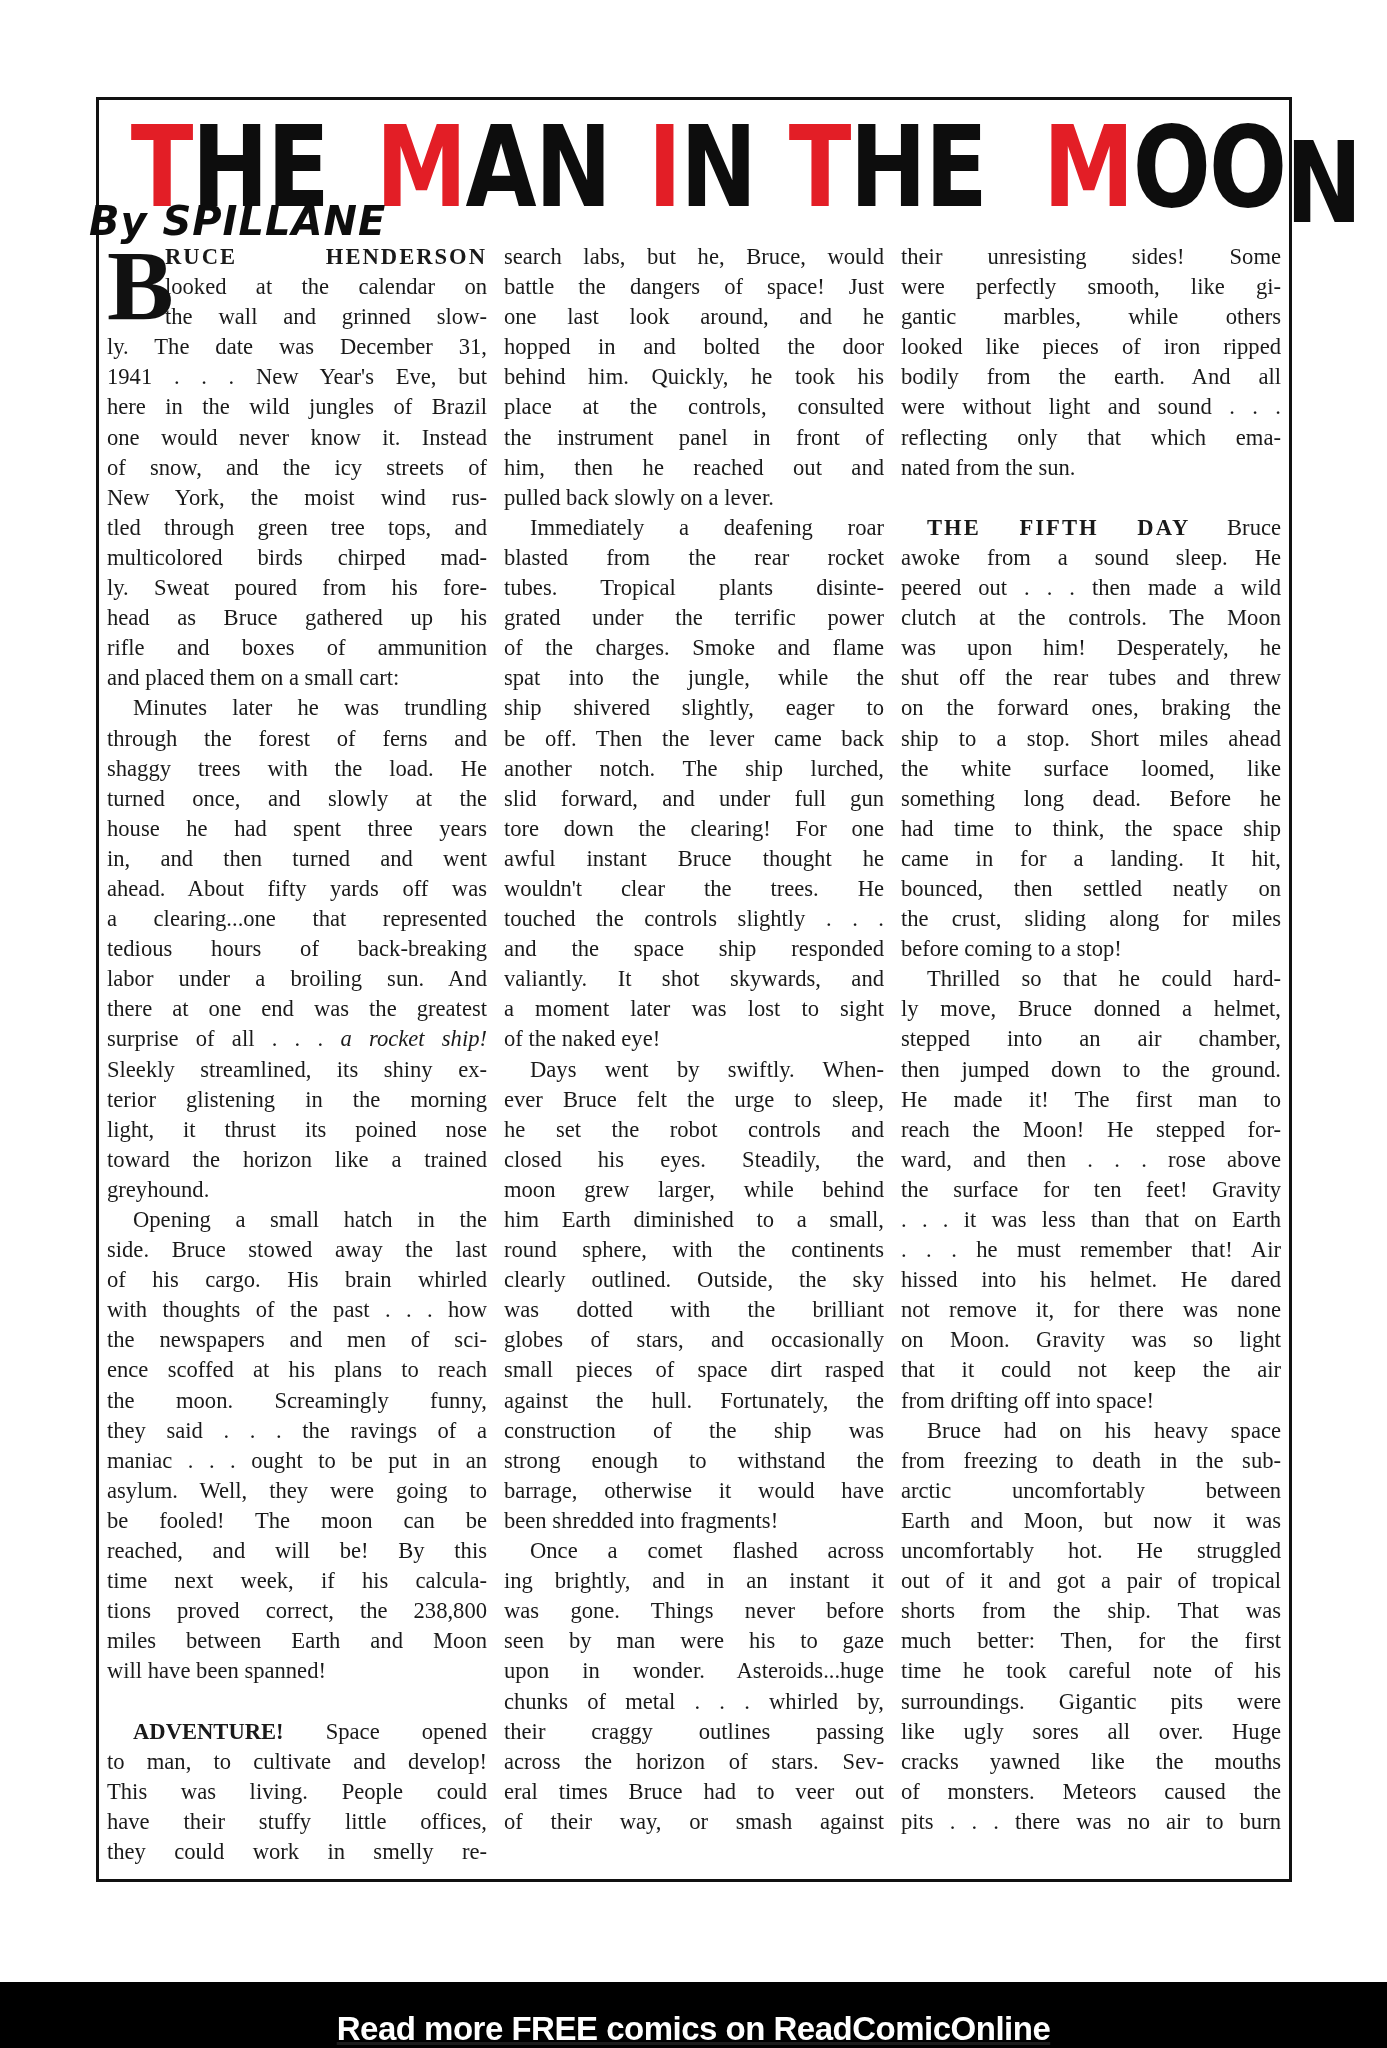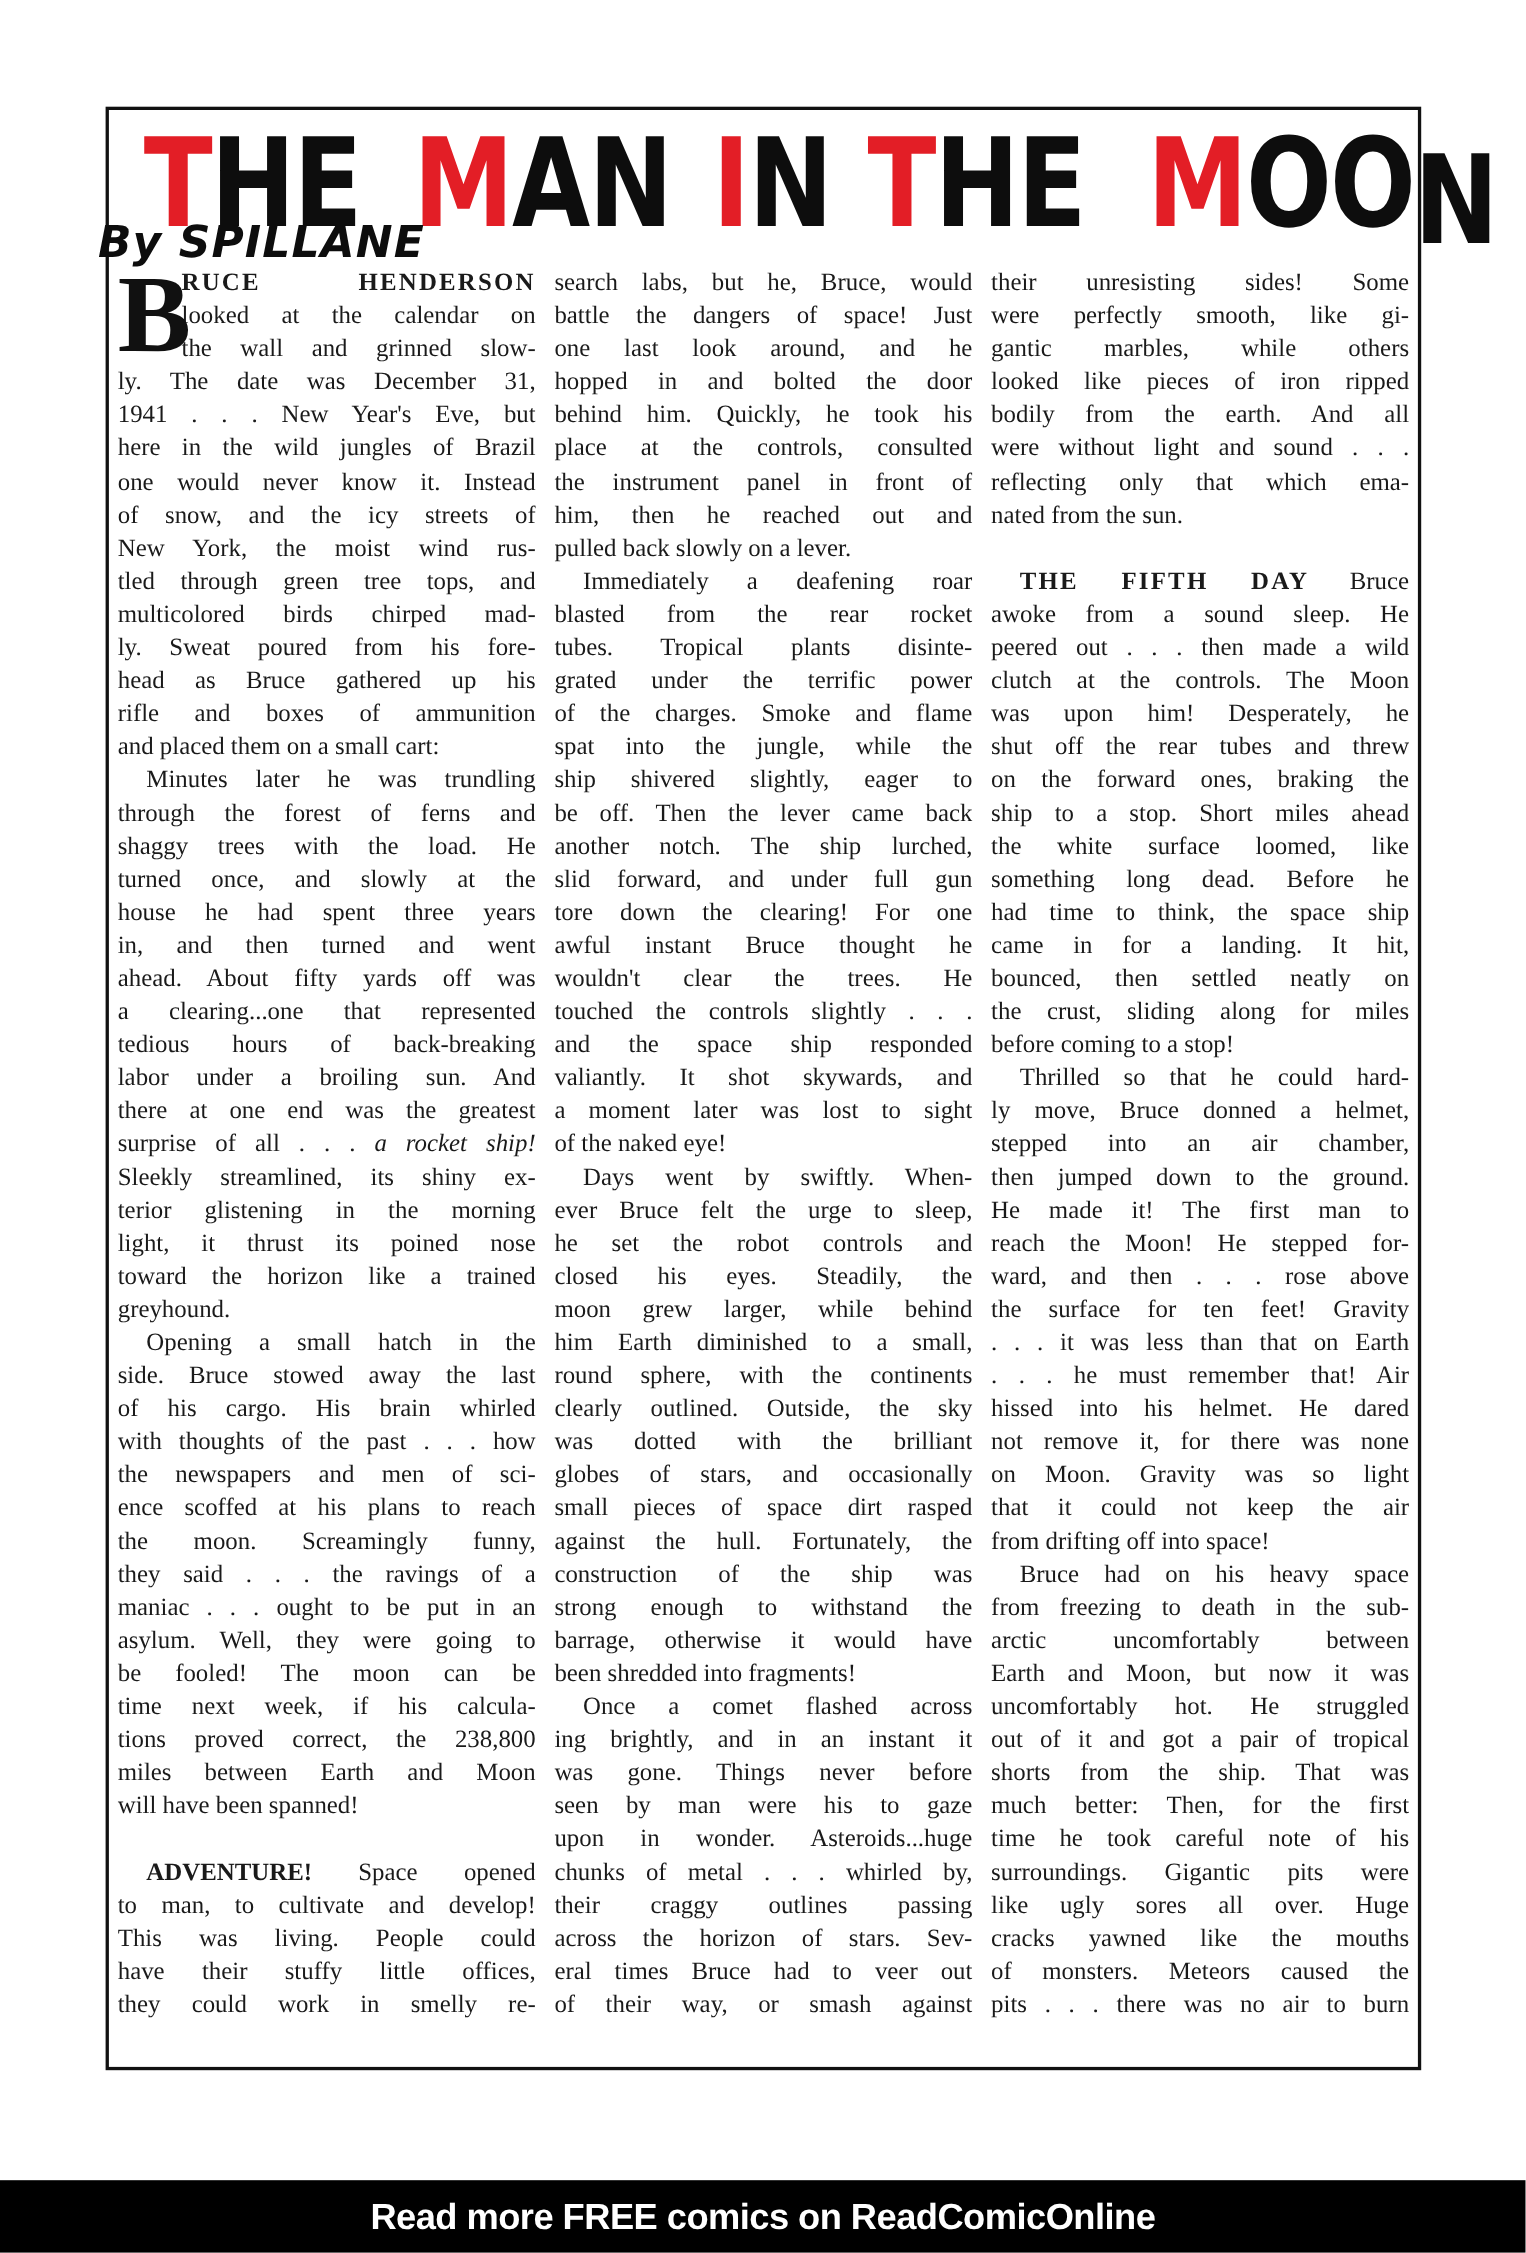--- a/index.html
+++ b/index.html
@@ -119,22 +119,23 @@
     .italic { font-style: italic; }
     .bold { font-weight: bold; }
     .footer-banner {
       position: absolute;
       left: 0;
       top: 1982px;
       width: 1387px;
       height: 66px;
       background: #000;
       display: flex;
-      align-items: center;
+      align-items: flex-end;
       justify-content: center;
+      text-decoration: underline;
     }
     .footer-banner span {
       color: #fff;
       font-family: "Liberation Sans", "DejaVu Sans", sans-serif;
       font-weight: bold;
       font-size: 33px;
       letter-spacing: -0.5px;
     }
   </style>
 </head>
@@ -211,20 +212,21 @@
         <span class="line">side. Bruce stowed away the last</span>
         <span class="line">of his cargo. His brain whirled</span>
         <span class="line">with thoughts of the past . . . how</span>
         <span class="line">the newspapers and men of sci-</span>
         <span class="line">ence scoffed at his plans to reach</span>
         <span class="line">the moon. Screamingly funny,</span>
         <span class="line">they said . . . the ravings of a</span>
         <span class="line">maniac . . . ought to be put in an</span>
         <span class="line">asylum. Well, they were going to</span>
         <span class="line">be fooled! The moon can be</span>
+        <span class="line">reached, and will be! By this</span>
         <span class="line">time next week, if his calcula-</span>
         <span class="line">tions proved correct, the 238,800</span>
         <span class="line">miles between Earth and Moon</span>
         <span class="line last">will have been spanned!</span>
         <span class="line blank"></span>
         <span class="line indent"><span class="bold">ADVENTURE!</span><span> Space opened</span></span>
         <span class="line">to man, to cultivate and develop!</span>
         <span class="line">This was living. People could</span>
         <span class="line">have their stuffy little offices,</span>
         <span class="line">they could work in smelly re-</span>

